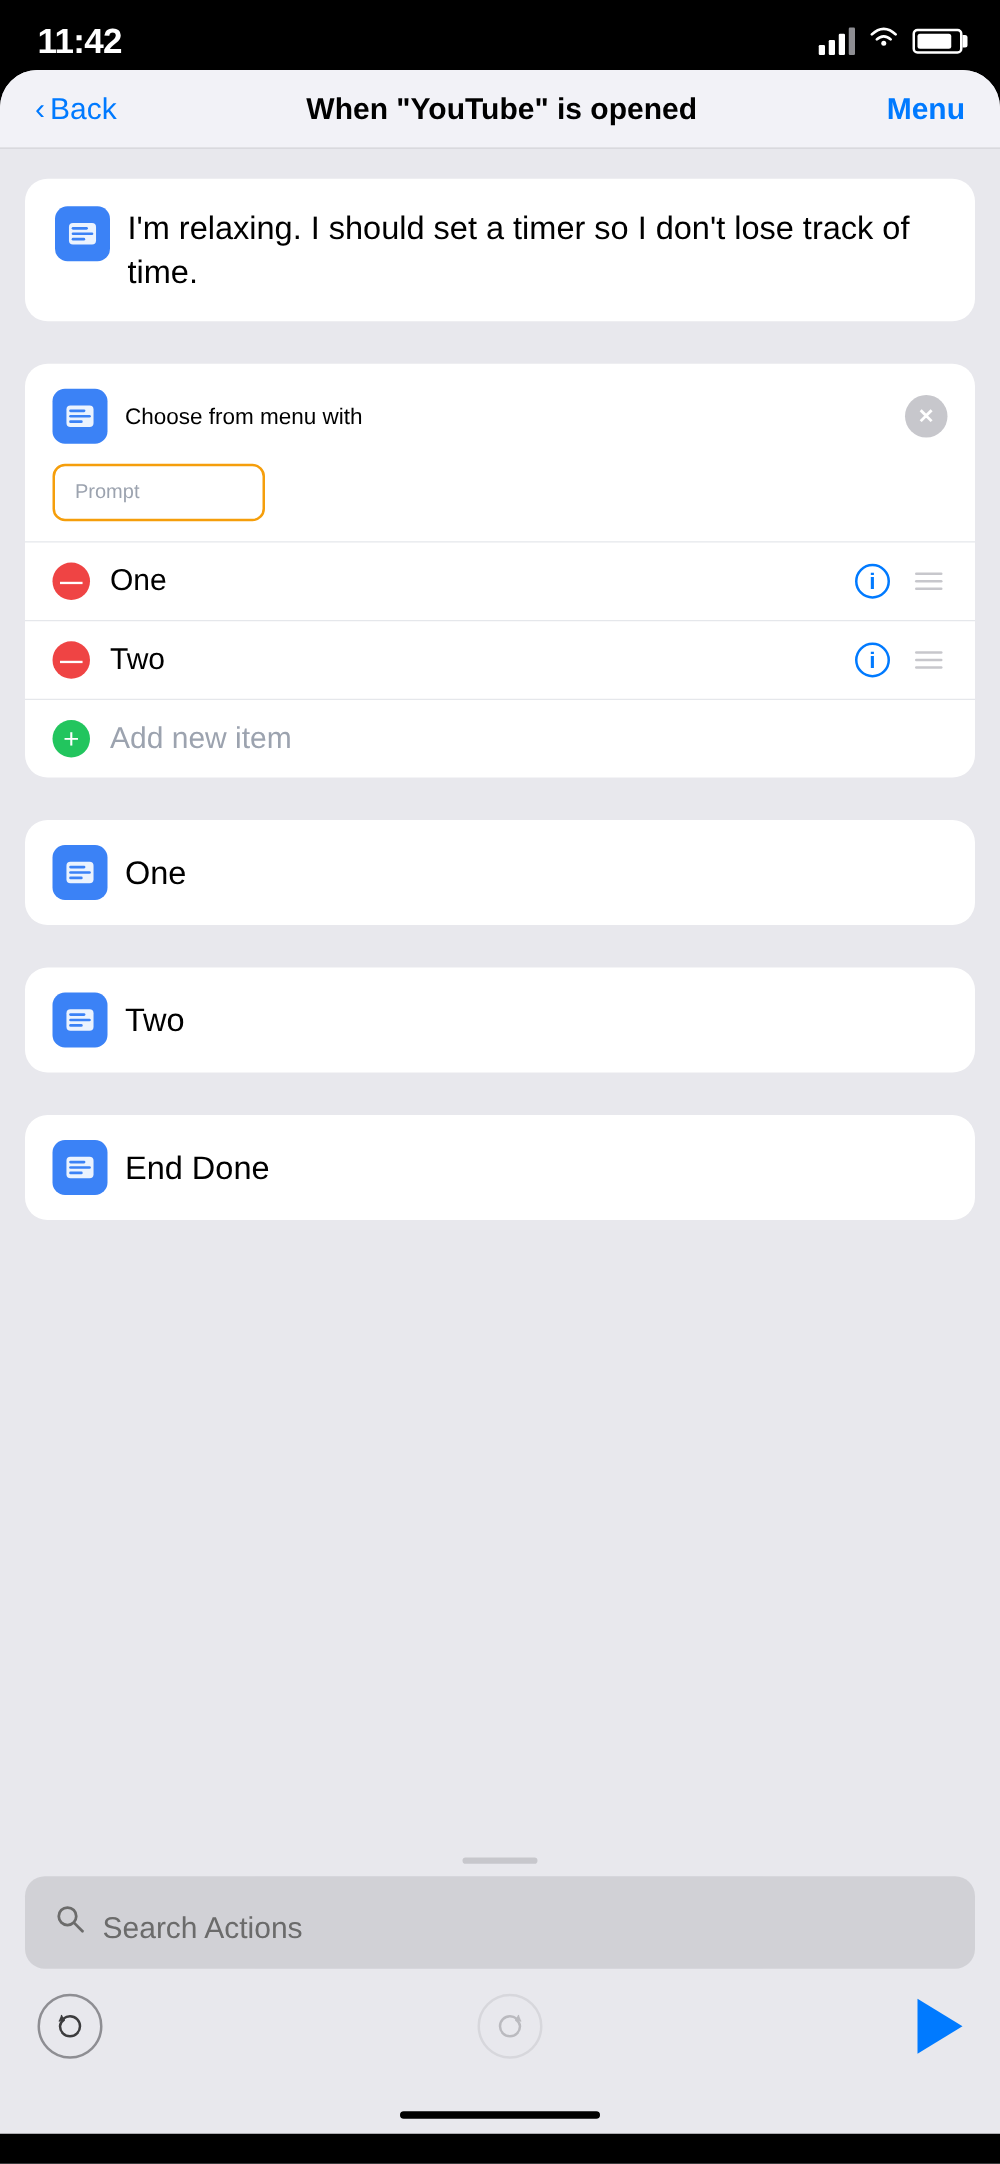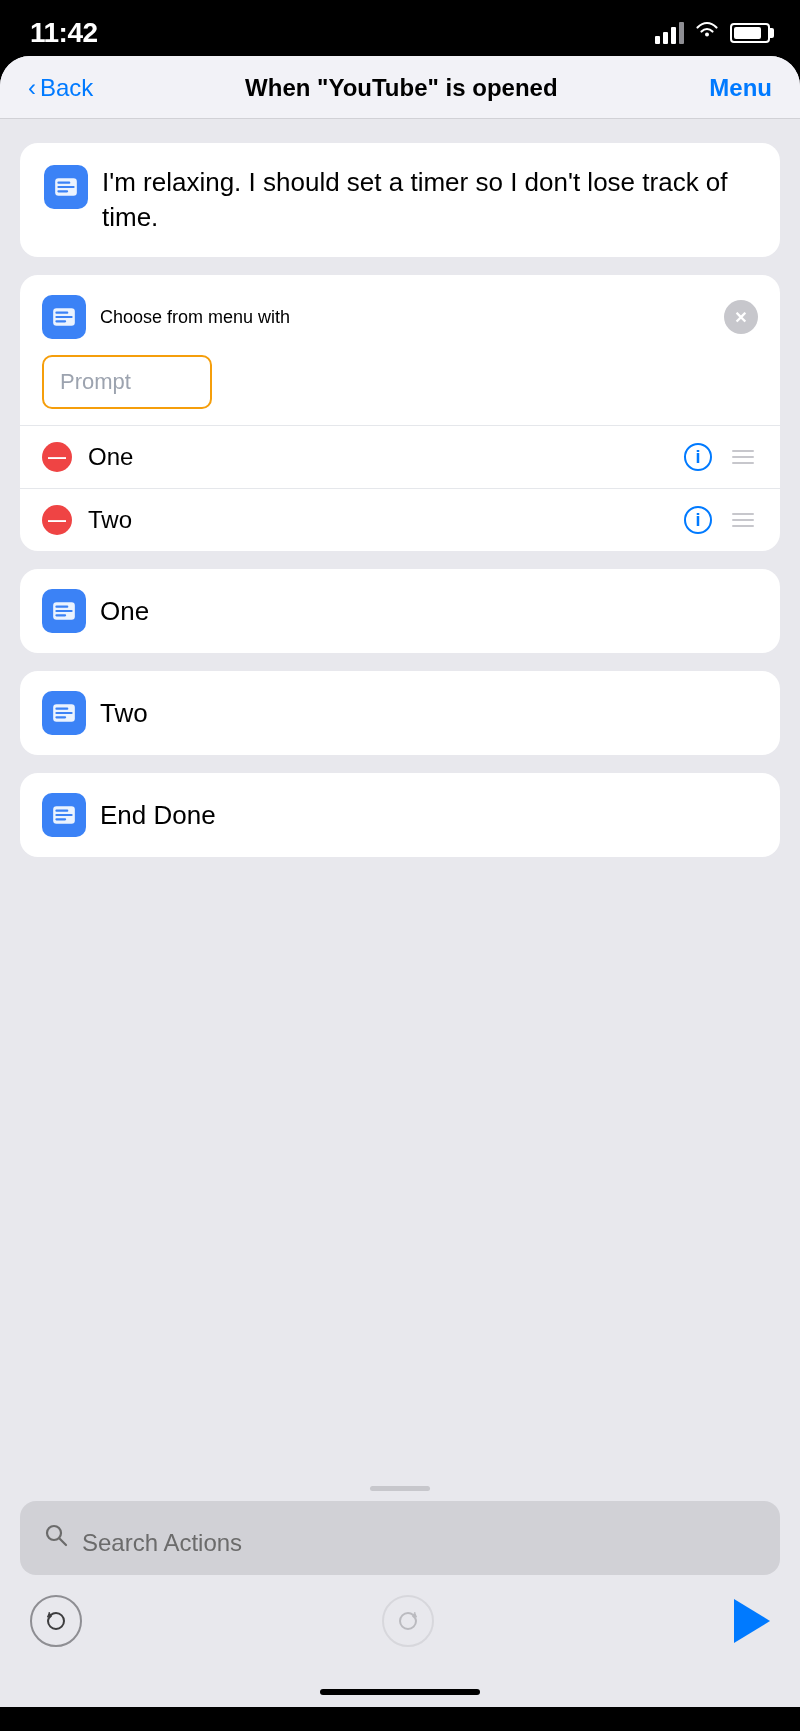--- a/index.html
+++ b/index.html
@@ -135,21 +135,21 @@
       cursor: pointer;
     }
 
     
     .scroll-content {
       flex: 1;
       overflow-y: auto;
       padding: 24px 20px;
       display: flex;
       flex-direction: column;
-      gap: 18px;
+      gap: 34px;
     }
 
     .card-row {
       display: flex;
       align-items: center;
       gap: 14px;
     }
 
     
     .action-icon {
@@ -233,21 +233,21 @@
 
     
     .prompt-input-wrapper {
       margin: 0 22px 16px 22px;
     }
 
     .prompt-input {
       border: 2.5px solid #f59e0b;
       border-radius: 10px;
       padding: 12px 16px;
-      font-size: 22px;
+      font-size: 16px;
       color: #9ca3af;
       color: #a0aec0;
       background: #fff;
       width: fit-content;
       min-width: 170px;
     }
 
     
     .menu-items {
       border-top: 1px solid #e5e7eb;
@@ -552,20 +552,24 @@
           <div class="remove-btn"></div>
           <span class="menu-item-label">Two</span>
           <div class="info-btn">i</div>
           <div class="drag-handle">
             <div class="drag-line"></div>
             <div class="drag-line"></div>
             <div class="drag-line"></div>
           </div>
         </div>
 
+        <div class="menu-item" style="border-bottom: none;">
+          <div class="add-btn"></div>
+          <span class="menu-item-label placeholder">Add new item</span>
+        </div>
       </div>
     </div>
 
     <div class="simple-card">
       <div class="action-icon">
         <svg viewBox="0 0 24 24">
           <rect x="2" y="4" width="20" height="16" rx="3" fill="white" opacity="0.9"></rect>
           <rect x="4" y="7" width="12" height="2" rx="1" fill="#3b82f6"></rect>
           <rect x="4" y="11" width="16" height="2" rx="1" fill="#3b82f6"></rect>
           <rect x="4" y="15" width="10" height="2" rx="1" fill="#3b82f6"></rect>

